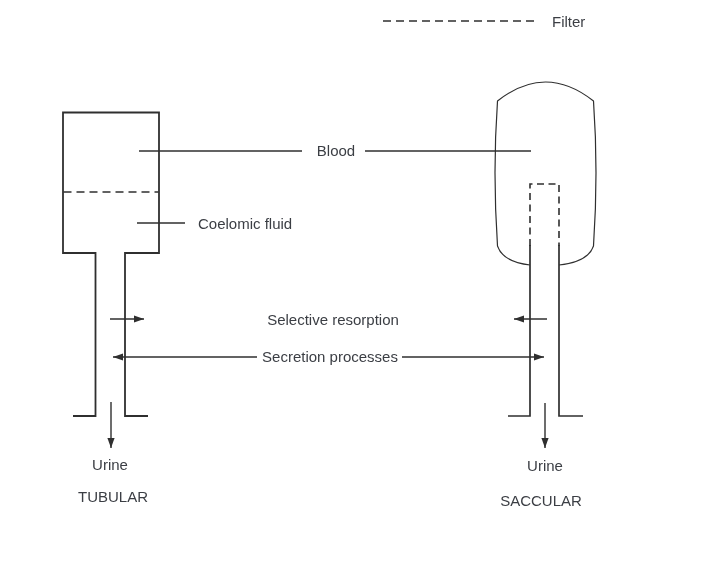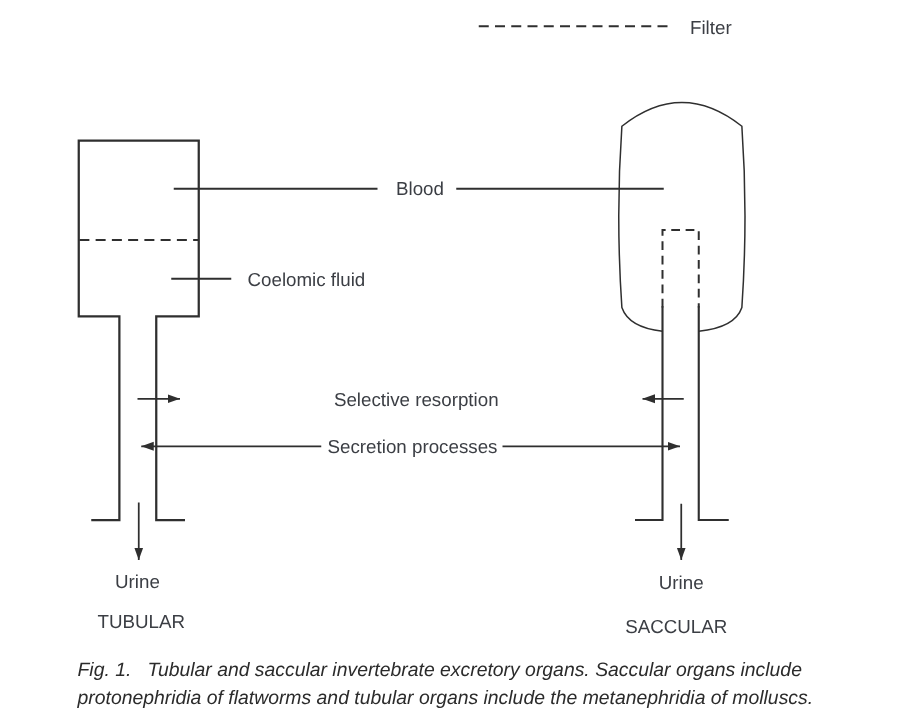--- a/index.html
+++ b/index.html
@@ -79,17 +79,13 @@
 
     <line x1="111" y1="402" x2="111" y2="448" stroke="#2f2f2f" stroke-width="1.4" marker-end="url(#arrow)"></line>
     <line x1="545" y1="403" x2="545" y2="448" stroke="#2f2f2f" stroke-width="1.4" marker-end="url(#arrow)"></line>
     <text x="110" y="470" text-anchor="middle">Urine</text>
     <text x="545" y="471" text-anchor="middle">Urine</text>
 
     <text x="113" y="502" text-anchor="middle">TUBULAR</text>
     <text x="541" y="506" text-anchor="middle">SACCULAR</text>
   </svg>
 
-  <div class="caption">
-    <div>Fig. 1.&nbsp;&nbsp;&nbsp;Tubular and saccular invertebrate excretory organs. Saccular organs include</div>
-    <div>protonephridia of flatworms and tubular organs include the metanephridia of molluscs.</div>
-  </div>
 </div>
 
 </body></html>

